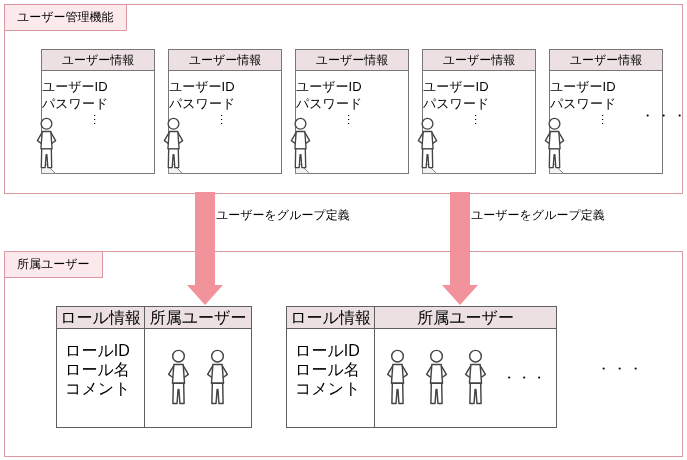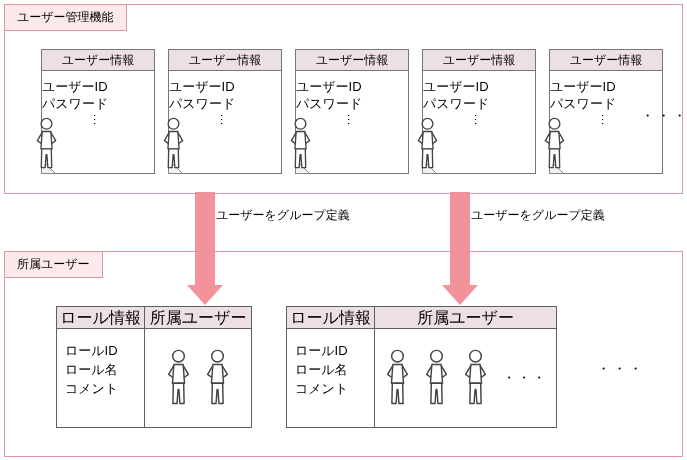--- a/index.html
+++ b/index.html
@@ -57,21 +57,21 @@
     height:120px;background:#fff;
     border:1px solid var(--table-border,#5f5f5f);
   }
   .role-table .hdr{
     line-height:22px;text-align:center;
     background:var(--header-cell-bg,#ece0e2);
     border-bottom:1px solid var(--table-border,#5f5f5f);
     font-size:16px;
   }
   .col1{border-right:1px solid var(--table-border,#5f5f5f);}
-  .role-fields{padding:12px 8px 0 8px;font-size:13px;line-height:19px;}
+  .role-fields{padding:12px 8px 0 8px;font-size:16px;line-height:19px;}
   .role-users{display:flex;align-items:center;justify-content:center;gap:12px;}
   .cell-dots{font-size:13px;letter-spacing:2px;margin-left:2px;}
 </style>
 </head>
 <body>
 
 <div class="section" style="top:4px;left:4px;width:677px;height:188px;">
   <div class="section-label">ユーザー管理機能</div>
 
   <div class="cards-row">

